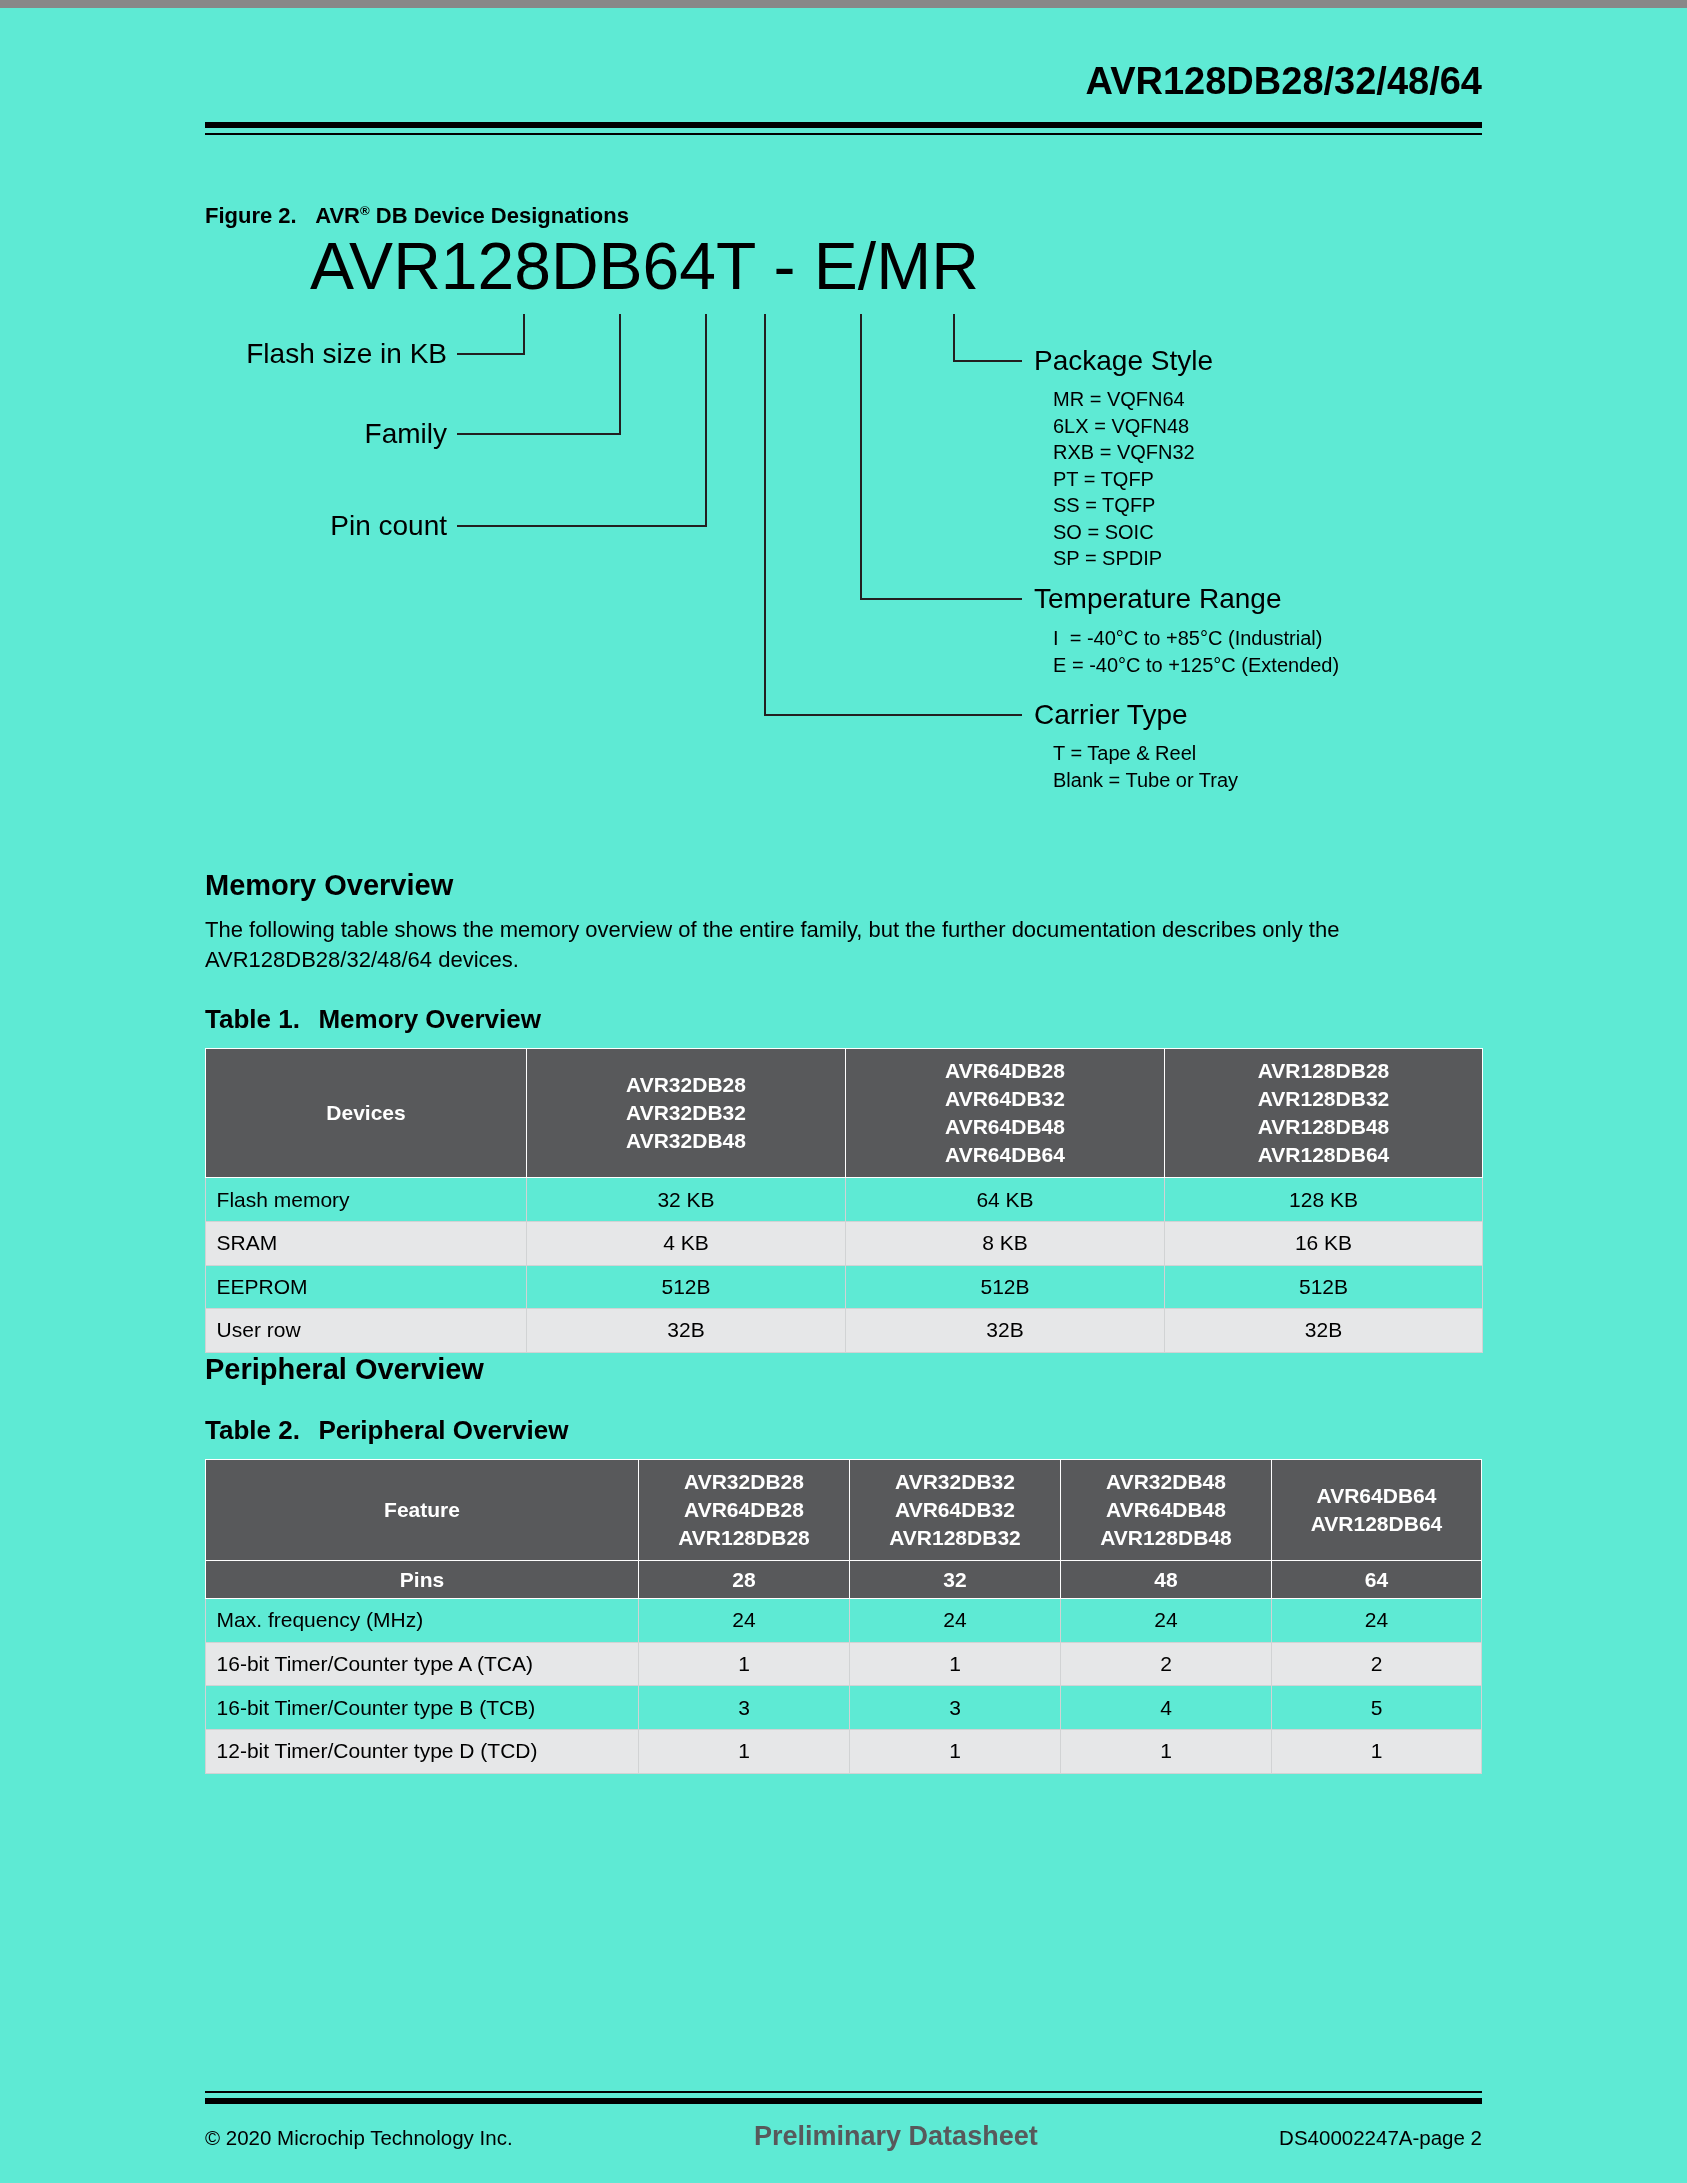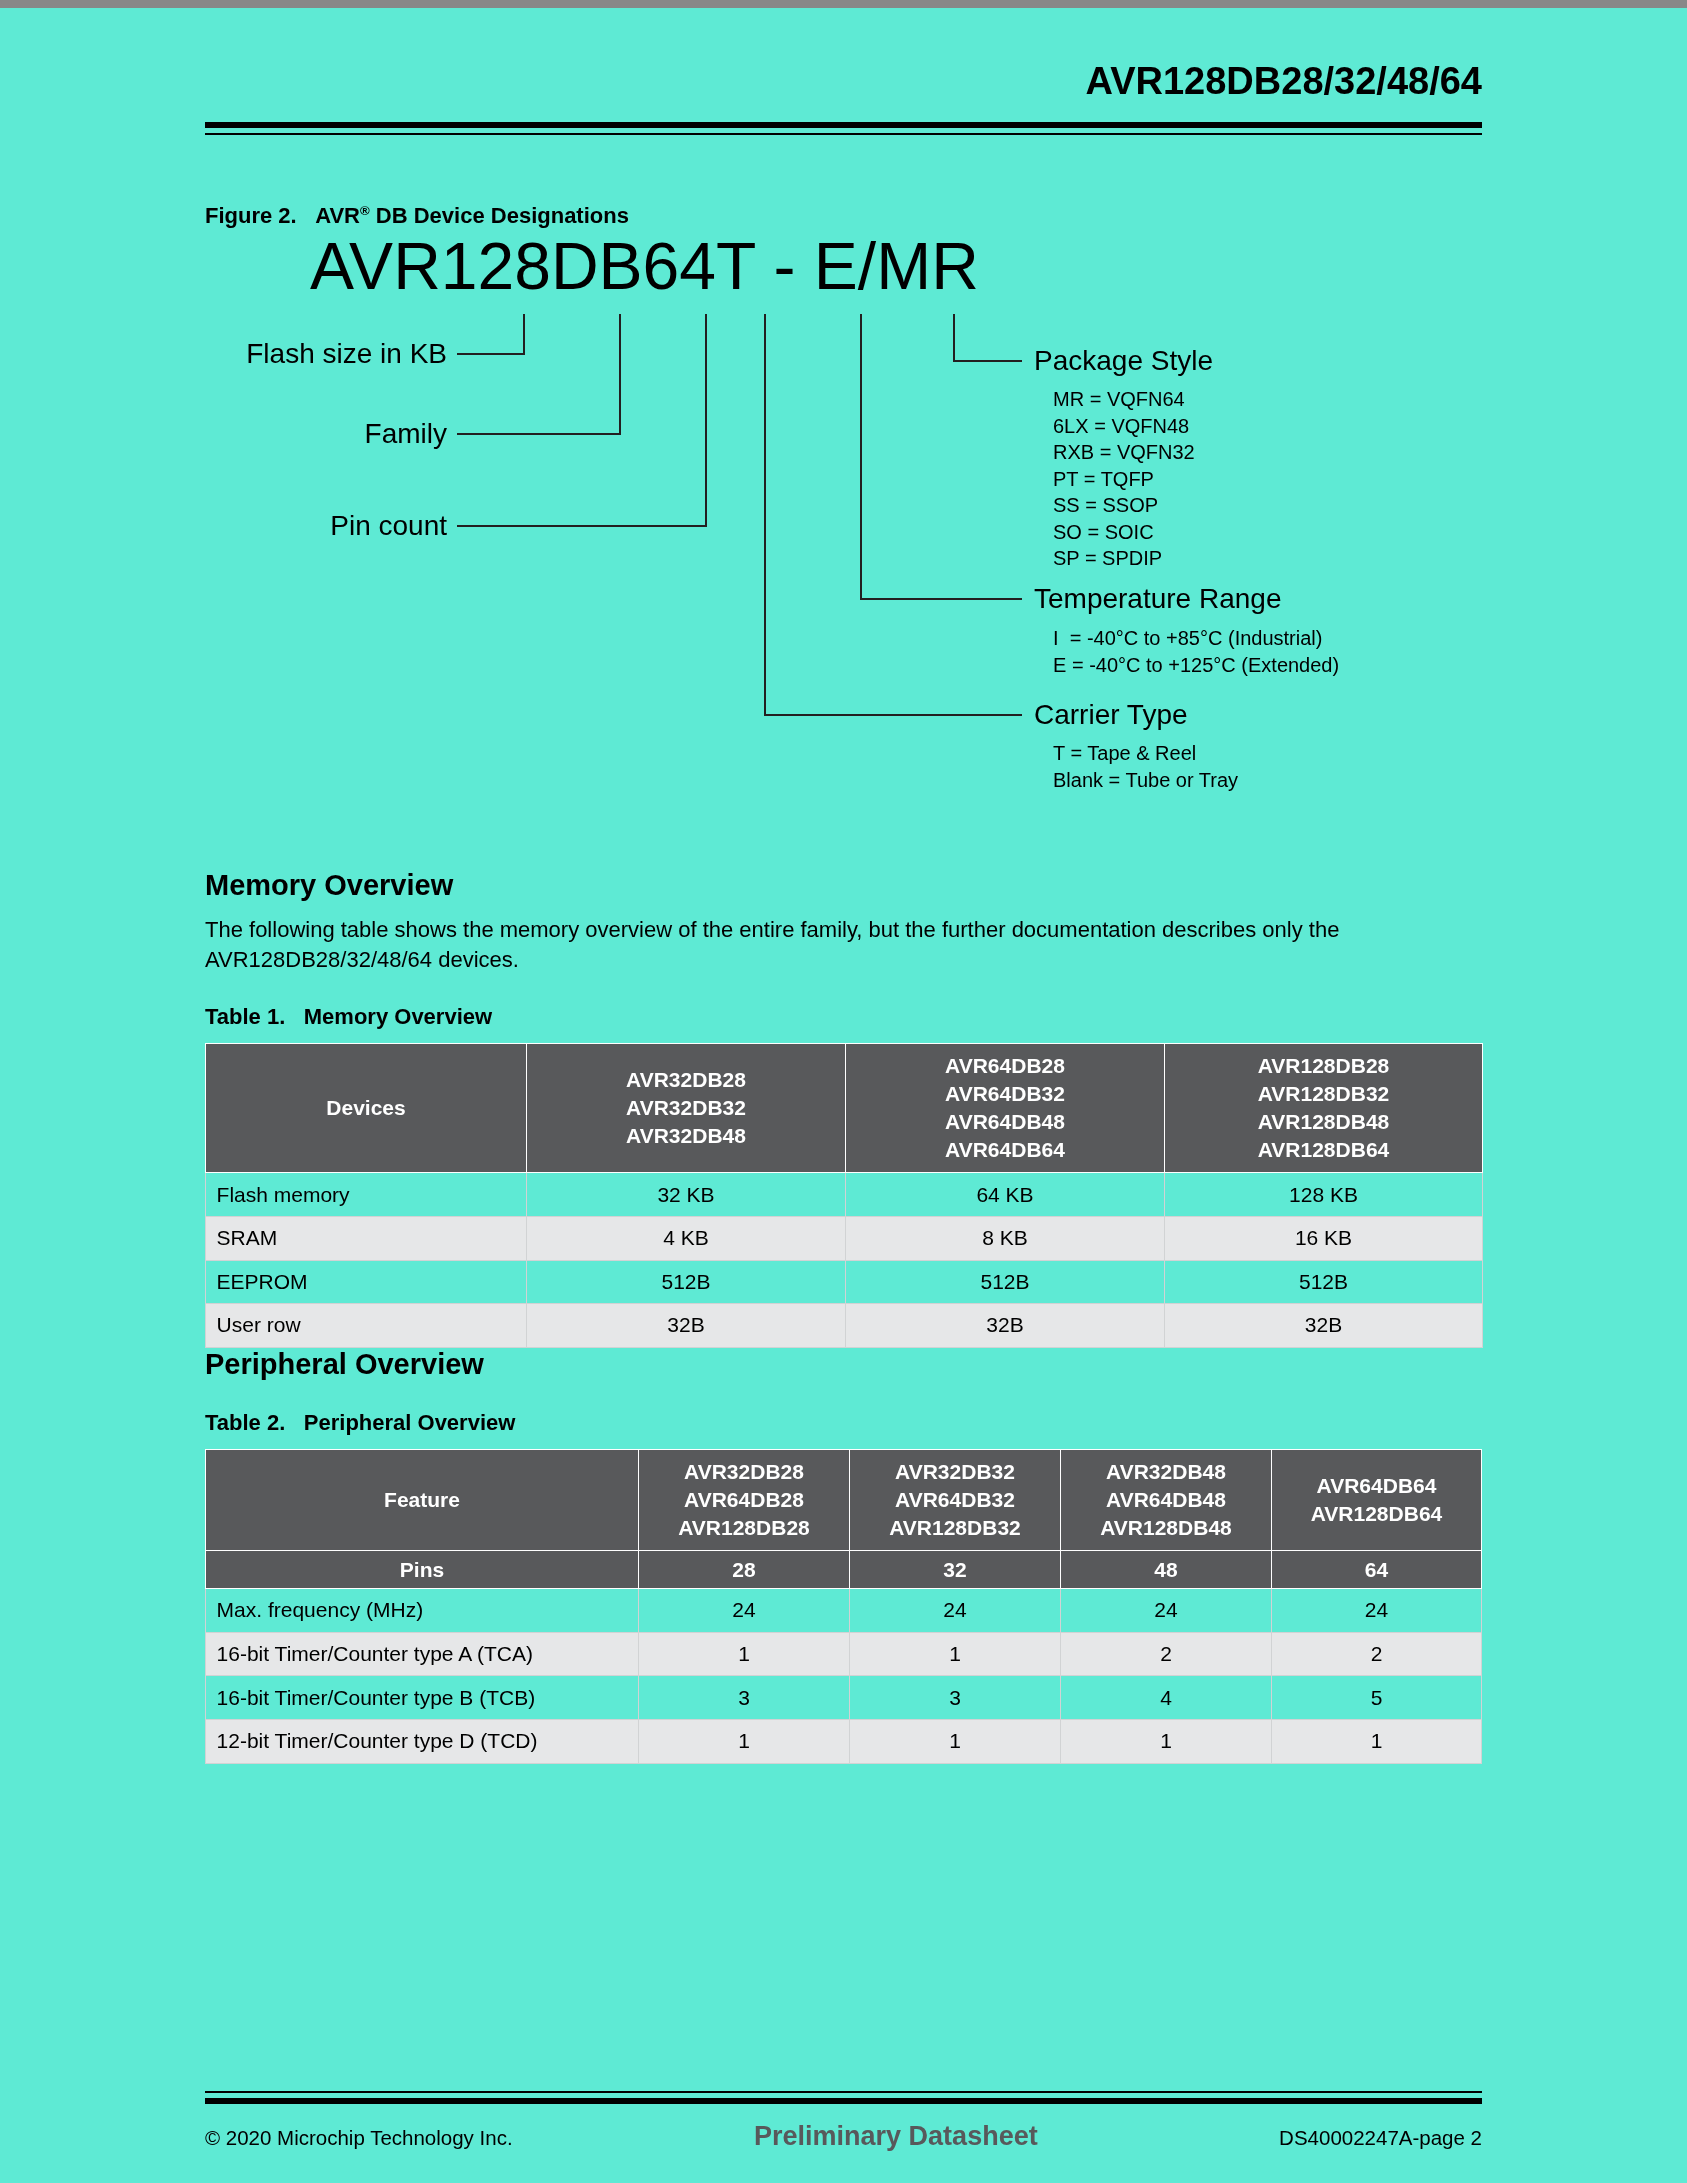--- a/index.html
+++ b/index.html
@@ -62,21 +62,21 @@
   h2.section {
     font-size:29px; font-weight:bold; margin:0;
   }
   .section-mem { margin-top:20px; }
   .section-per { margin-top:78px; }
   p.body-text {
     font-size:22px; line-height:30px; margin:13.2px 0 0 0;
     max-width:1277px;
   }
   .table-caption {
-    font-size:22px; font-weight:bold; margin-top:29px;
+    font-size:26px; font-weight:bold; margin-top:29px;
   }
   .table-caption .cap-label { margin-right:18.5px; }
 
   
   table { border-collapse:collapse; table-layout:fixed; width:1277px; margin-top:13.2px; }
   th, td {
     border:1.3px solid #d1d3d4;
     font-size:21px;
     padding:9.3px 6.6px;
     text-align:center;
@@ -141,21 +141,21 @@
     <div class="fig-label-left" style="top:150px;">Flash size in KB</div>
     <div class="fig-label-left" style="top:230px;">Family</div>
     <div class="fig-label-left" style="top:322px;">Pin count</div>
 
     <div class="fig-label-right" style="top:157px;">Package Style</div>
     <div class="fig-list" style="top:198px;">
       <div>MR = VQFN64</div>
       <div>6LX = VQFN48</div>
       <div>RXB = VQFN32</div>
       <div>PT = TQFP</div>
-      <div>SS = SSOP</div>
+      <div>SS = TQFP</div>
       <div>SO = SOIC</div>
       <div>SP = SPDIP</div>
     </div>
 
     <div class="fig-label-right" style="top:395px;">Temperature Range</div>
     <div class="fig-list" style="top:437px;">
       <div>I  = -40°C to +85°C (Industrial)</div>
       <div>E = -40°C to +125°C (Extended)</div>
     </div>
 

